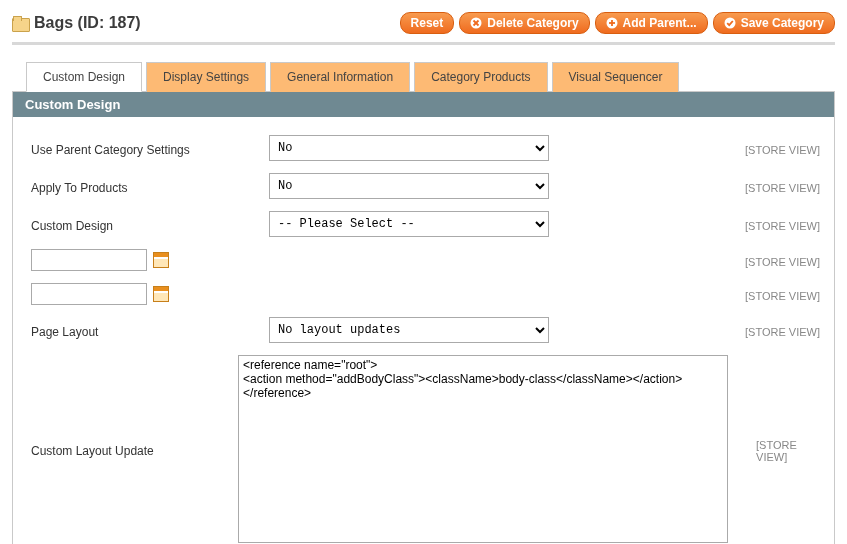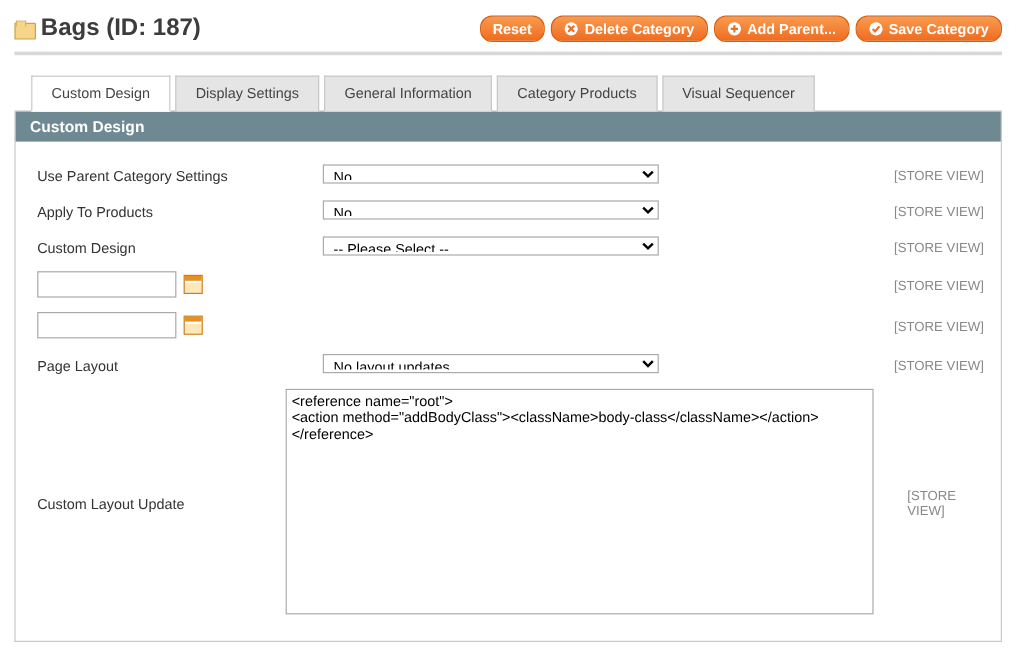--- a/index.html
+++ b/index.html
@@ -19,21 +19,21 @@
     padding: 4px 0 8px 0;
     border-bottom: 3px solid #d8d8d8;
     margin-bottom: 16px;
   }
   .title-wrap {
     display: flex;
     align-items: center;
     gap: 6px;
   }
   .page-title {
-    font-size: 20px;
+    font-size: 16px;
     font-weight: bold;
     color: #3c3c3c;
   }
   .btn-row {
     display: flex;
     gap: 5px;
   }
   .btn {
     display: inline-flex;
     align-items: center;
@@ -58,21 +58,21 @@
   }
   .tabs {
     display: flex;
     border-bottom: 1px solid #c9c9c9;
     padding-left: 14px;
   }
   .tab {
     padding: 7px 16px;
     font-size: 12px;
     color: #444;
-    background: #e5e5e5;
+    background: #fdba74;
     border: 1px solid #c9c9c9;
     border-bottom: none;
     margin-right: 4px;
     position: relative;
     top: 1px;
     cursor: pointer;
   }
   .tab.active {
     background: #fff;
     border-bottom: 1px solid #fff;
@@ -116,21 +116,21 @@
     font-size: 11px;
     padding-top: 4px;
   }
   select, input[type=text], textarea {
     font-family: inherit;
     font-size: 12px;
     border: 1px solid #aaa;
     padding: 2px 4px;
     background: #fff;
   }
-  select.wide { width: 280px; height: 16px; }
+  select.wide { width: 280px; height: 26px; font-family: Liberation Mono, monospace; }
   input.date { width: 116px; height: 22px; }
   textarea.layout {
     width: 490px;
     height: 188px;
     resize: none;
   }
   .cal-icon {
     width: 16px; height: 16px;
     display: inline-block;
     border: 1px solid #c77f1a;

